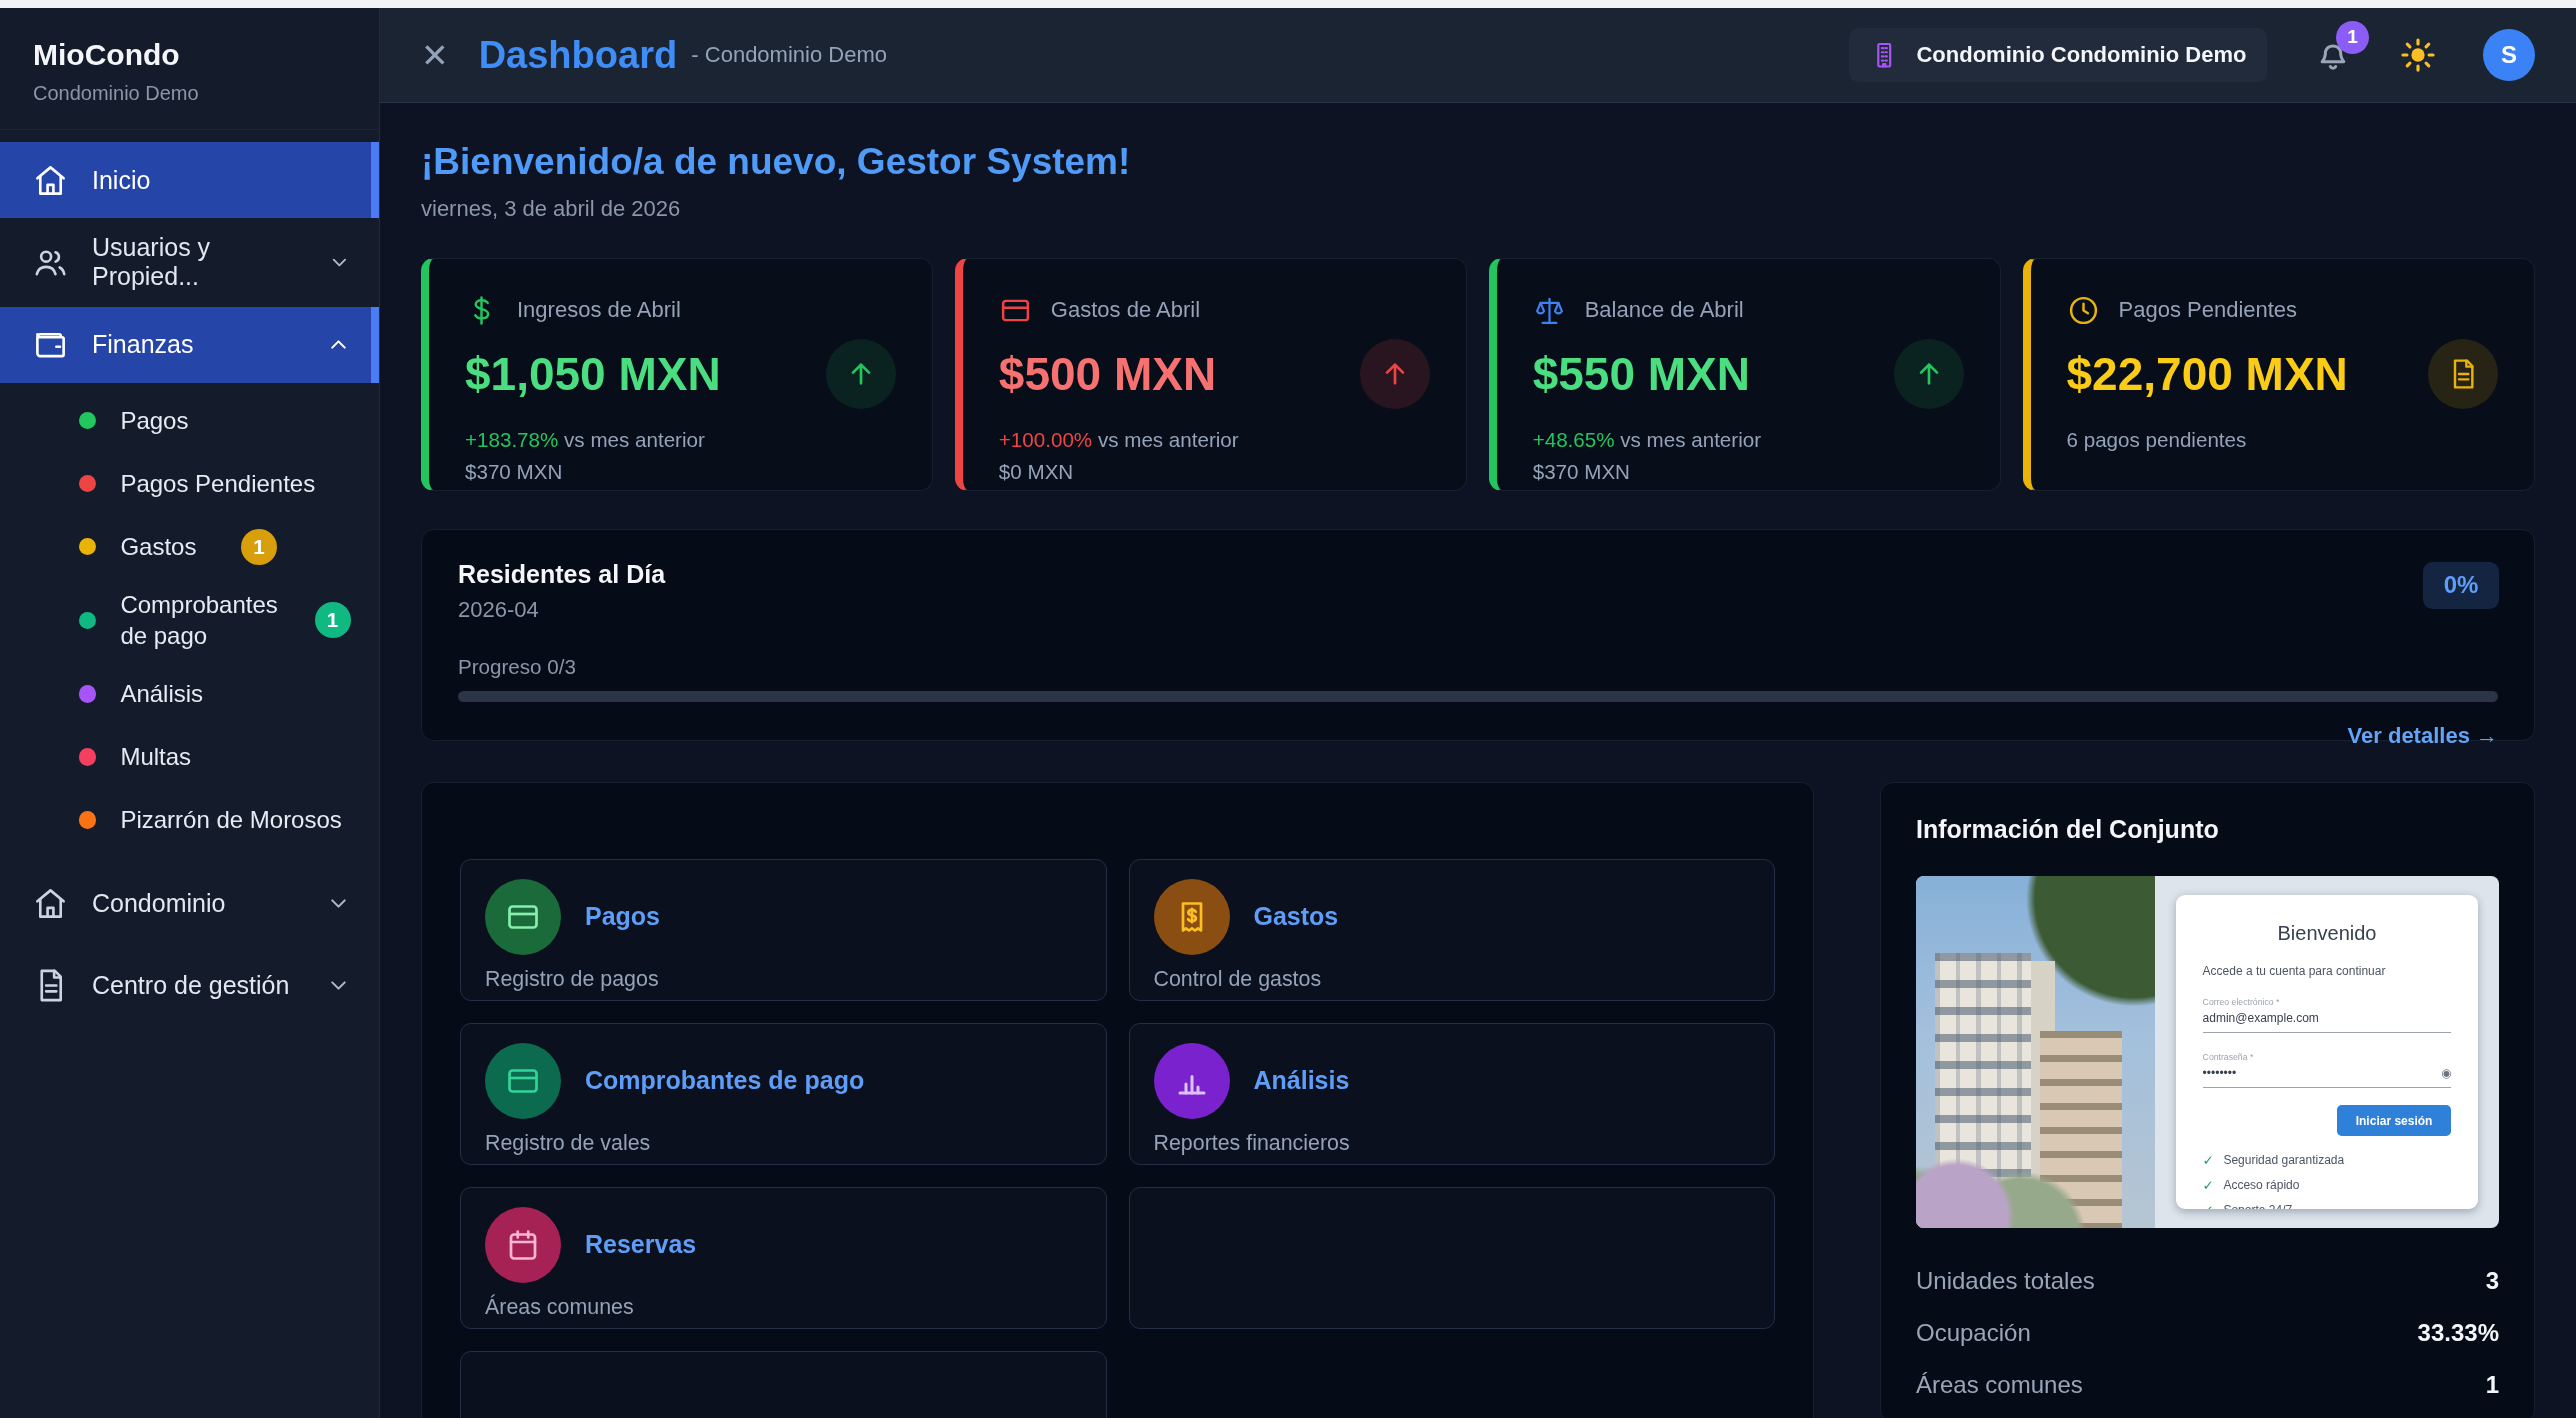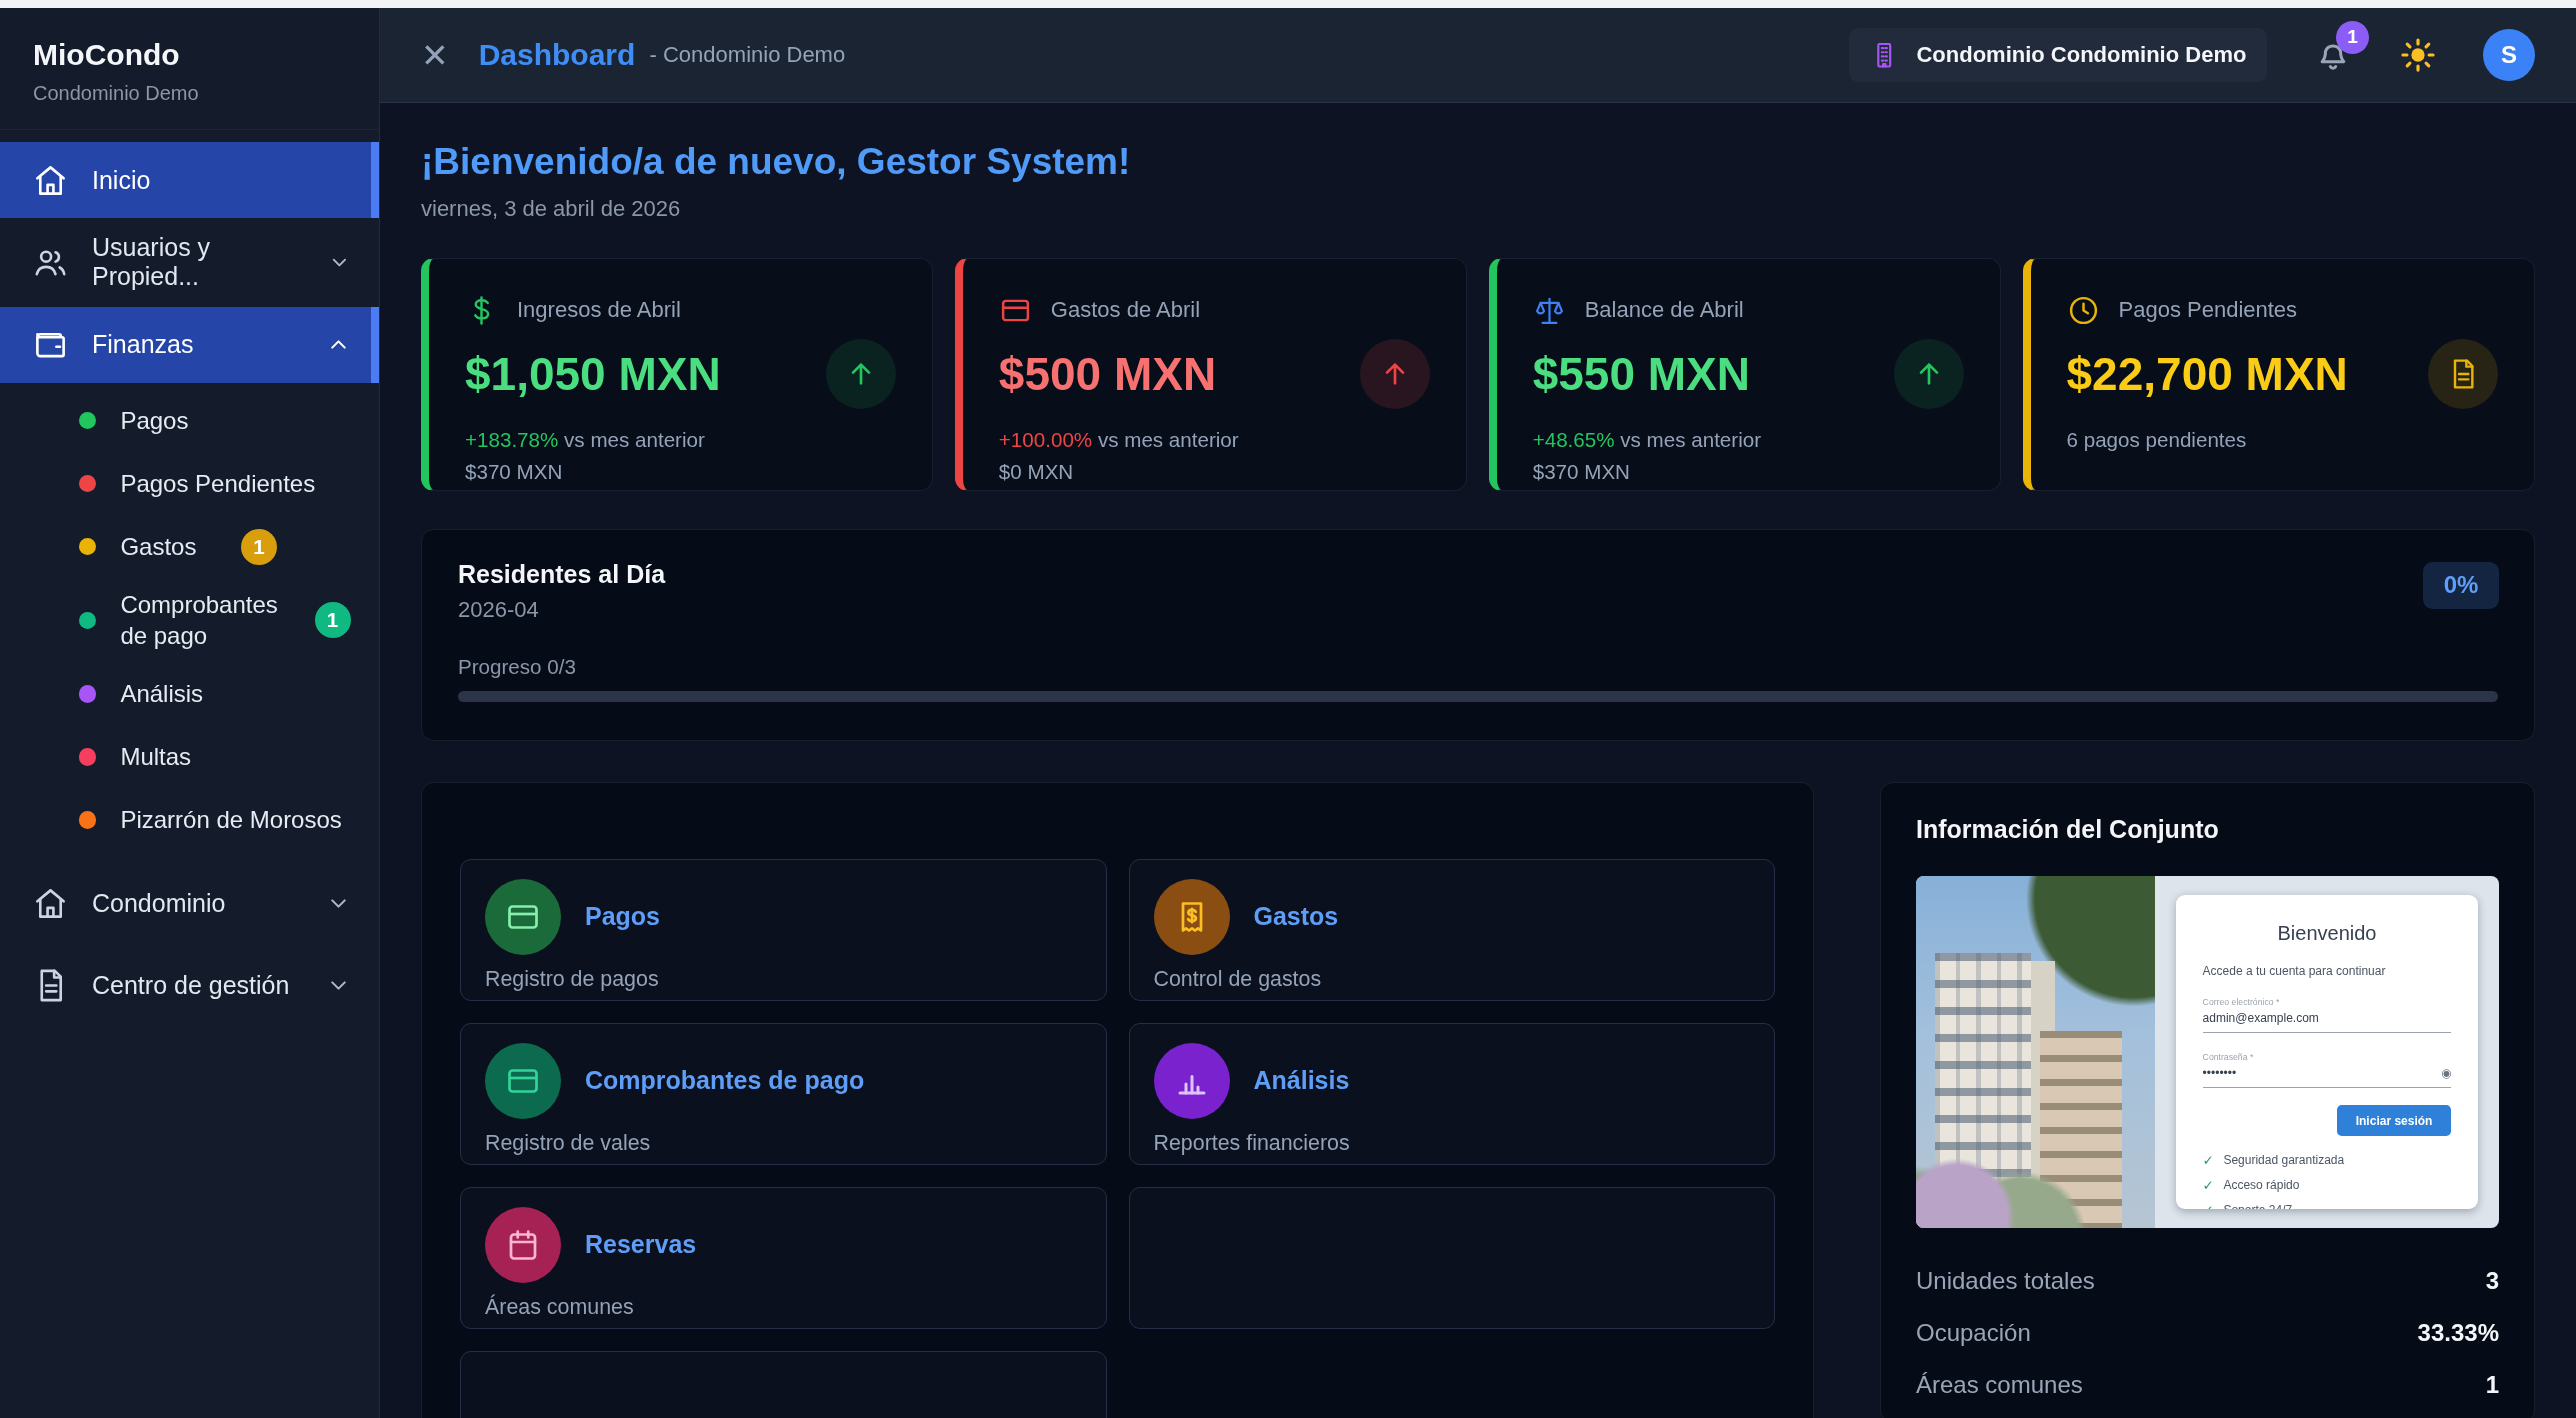--- a/index.html
+++ b/index.html
@@ -55,21 +55,21 @@
   .dot-orange{background:#f97316;}
   .nav-gap { height:14.2px; }
 
   
   .main-col { flex:1; display:flex; flex-direction:column; min-width:0; }
   .topbar {
     height:95px; flex:none; background:#1b2433; border-bottom:1.6px solid #29334a;
     display:flex; align-items:center; padding:0 41px;
   }
   .close-x { font-size:33px; color:#94a3b8; cursor:pointer; line-height:1; }
-  .tb-title { font-size:30px; font-weight:bold; color:#3f8df6; margin-left:30px; cursor:pointer; }
+  .tb-title { font-size:38px; font-weight:bold; color:#3f8df6; margin-left:30px; cursor:pointer; }
   .tb-sub { font-size:22px; color:#94a3b8; margin-left:14.2px; }
   .tb-right { margin-left:auto; display:flex; align-items:center; gap:46px; }
   .condo-chip {
     display:flex; align-items:center; gap:18px; padding:12.7px 20.6px; border-radius:9.5px;
     background:rgba(148,163,184,0.06); cursor:pointer;text-align:center;
   }
   .condo-chip .bicon { width:28.5px; height:28.5px; color:#a855f7; }
   .condo-chip span { font-size:22px; font-weight:bold; color:#f4f6f9; }
   .bell-wrap { position:relative; cursor:pointer; }
   .bell-wrap .bell { width:40px; height:40px; color:#9aa6b8; }
@@ -444,20 +444,21 @@
       </div>
 
       <div class="res-card">
         <div class="res-title">Residentes al Día</div>
         <div class="res-period">2026-04</div>
         <div class="pct-badge">0%</div>
         <div class="res-progress-label">Progreso 0/3</div>
         <div class="res-track">
           <div class="res-fill" style="width:0%"></div>
         </div>
+        <div class="res-link">Ver detalles →</div>
       </div>
 
       <div class="bottom-row">
 
         <section class="panel qa-panel">
           <div class="qa-grid">
 
 
             <div class="q-card">
               <div class="q-row">

